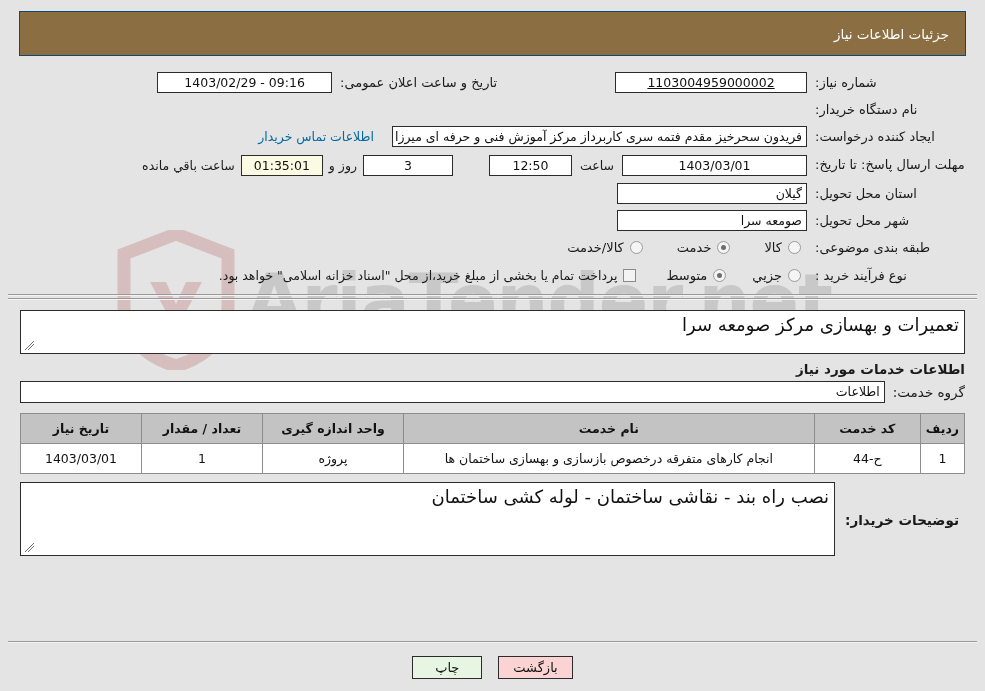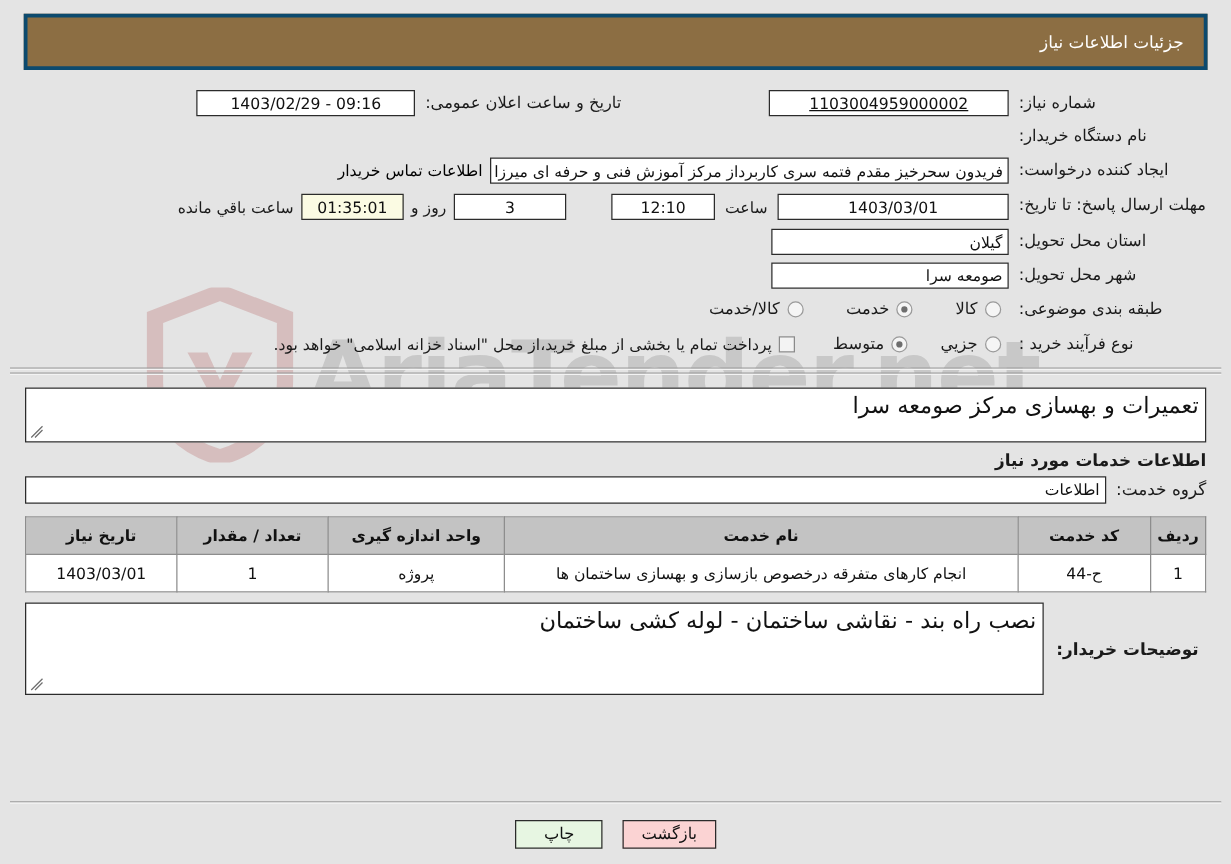--- a/index.html
+++ b/index.html
@@ -51,21 +51,21 @@
     direction: ltr;
     white-space: nowrap;
   }
 
   
   .titlebar {
     position: absolute;
     top: 11px; left: 19px; right: 19px;
     height: 45px;
     background: #8c6e43;
-    border: 3px solid #0c4a6e;
+    border: 1px solid #0c4a6e;
     box-sizing: border-box;
     display: flex;
     align-items: center;
     justify-content: flex-start;
     z-index: 3;
   }
   .titlebar .t {
     color: #ffffff;
     font-size: 13.5px;
     padding-right: 16px;
@@ -119,24 +119,24 @@
     flex: 0 0 auto;
   }
   .inp.rtl-start { text-align: right; direction: rtl; }
   .inp.ltr-num { direction: ltr; text-align: center; }
 
   .yellowbox {
     background: #fbfbe3;
   }
 
   .blue-link {
-    color: #000000;
+    color: #0369a1;
     font-size: 12.5px;
     white-space: nowrap;
-    margin-right: 6px;
+    margin-right: 18px;
     cursor: pointer;
   }
   .note-sm { font-size: 12.5px; white-space: nowrap; }
 
   
   .radio {
     width: 13px; height: 13px;
     border-radius: 50%;
     border: 1px solid #9a9a9a;
     background: #f5f5f5;
@@ -324,21 +324,21 @@
   <div class="row">
     <div class="lbl w-right">ایجاد کننده درخواست:</div>
     <div class="inp rtl-start" style="width:415px;">فریدون  سحرخیز مقدم فتمه سری کاربرداز مرکز آموزش فنی و حرفه ای میرزا کو</div>
     <span class="blue-link">اطلاعات تماس خریدار</span>
   </div>
 
   <div class="row" style="height:30px;">
     <div class="lbl w-right" style="line-height:14px; white-space:normal; text-align:left;">مهلت ارسال پاسخ: تا تاریخ:</div>
     <div class="inp ltr-num" style="width:185px;">1403/03/01</div>
     <span class="note-sm" style="margin:0 8px;">ساعت</span>
-    <div class="inp ltr-num" style="width:83px;">12:10</div>
+    <div class="inp ltr-num" style="width:83px;">12:50</div>
     <div class="inp ltr-num" style="width:90px; margin-right:36px;">3</div>
     <span class="note-sm" style="margin:0 6px;">روز و</span>
     <div class="inp ltr-num yellowbox" style="width:82px;">01:35:01</div>
     <span class="note-sm" style="margin-right:6px;">ساعت باقي مانده</span>
   </div>
 
   <div class="row">
     <div class="lbl w-right">استان محل تحویل:</div>
     <div class="inp rtl-start" style="width:190px;">گیلان</div>
   </div>

